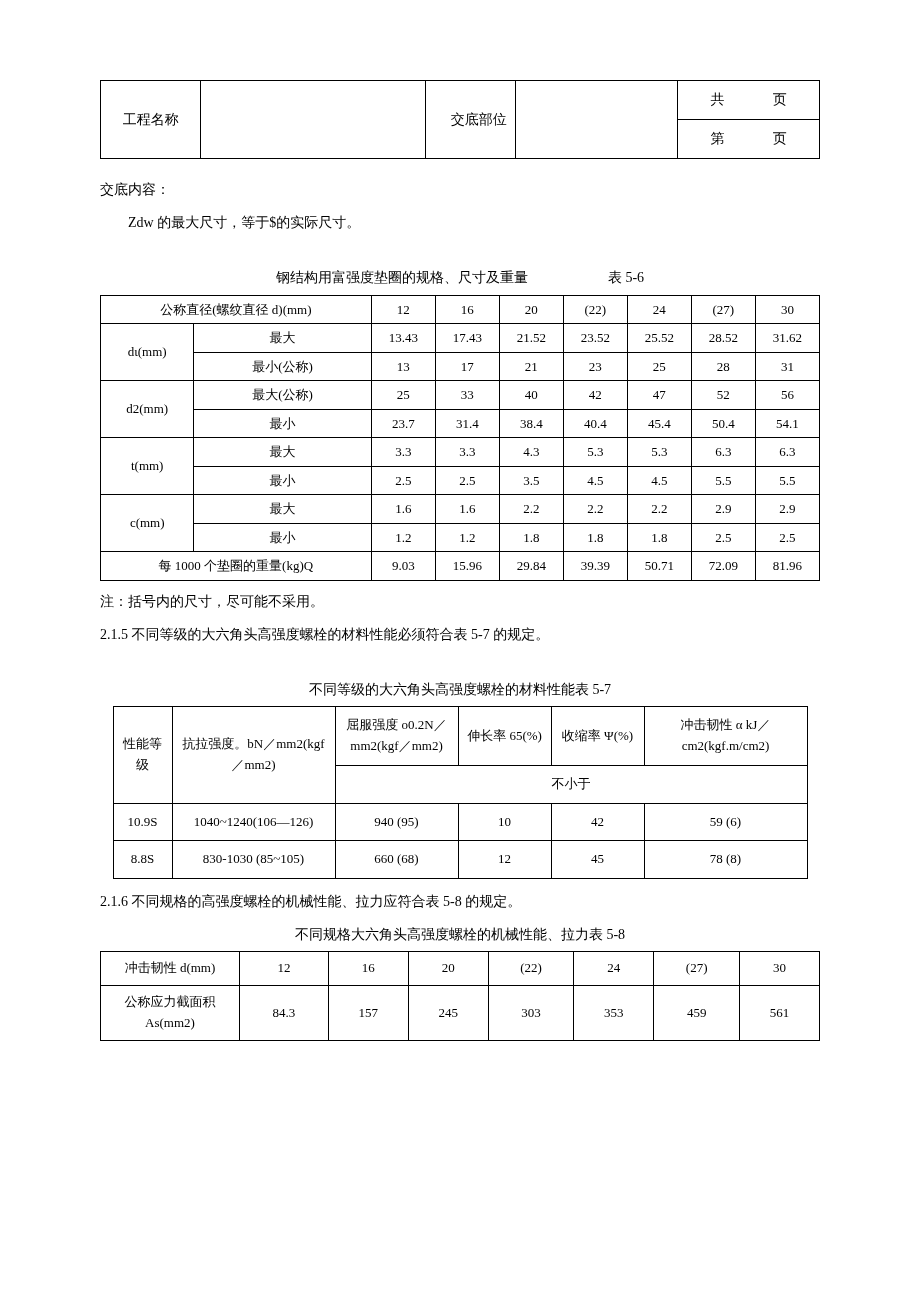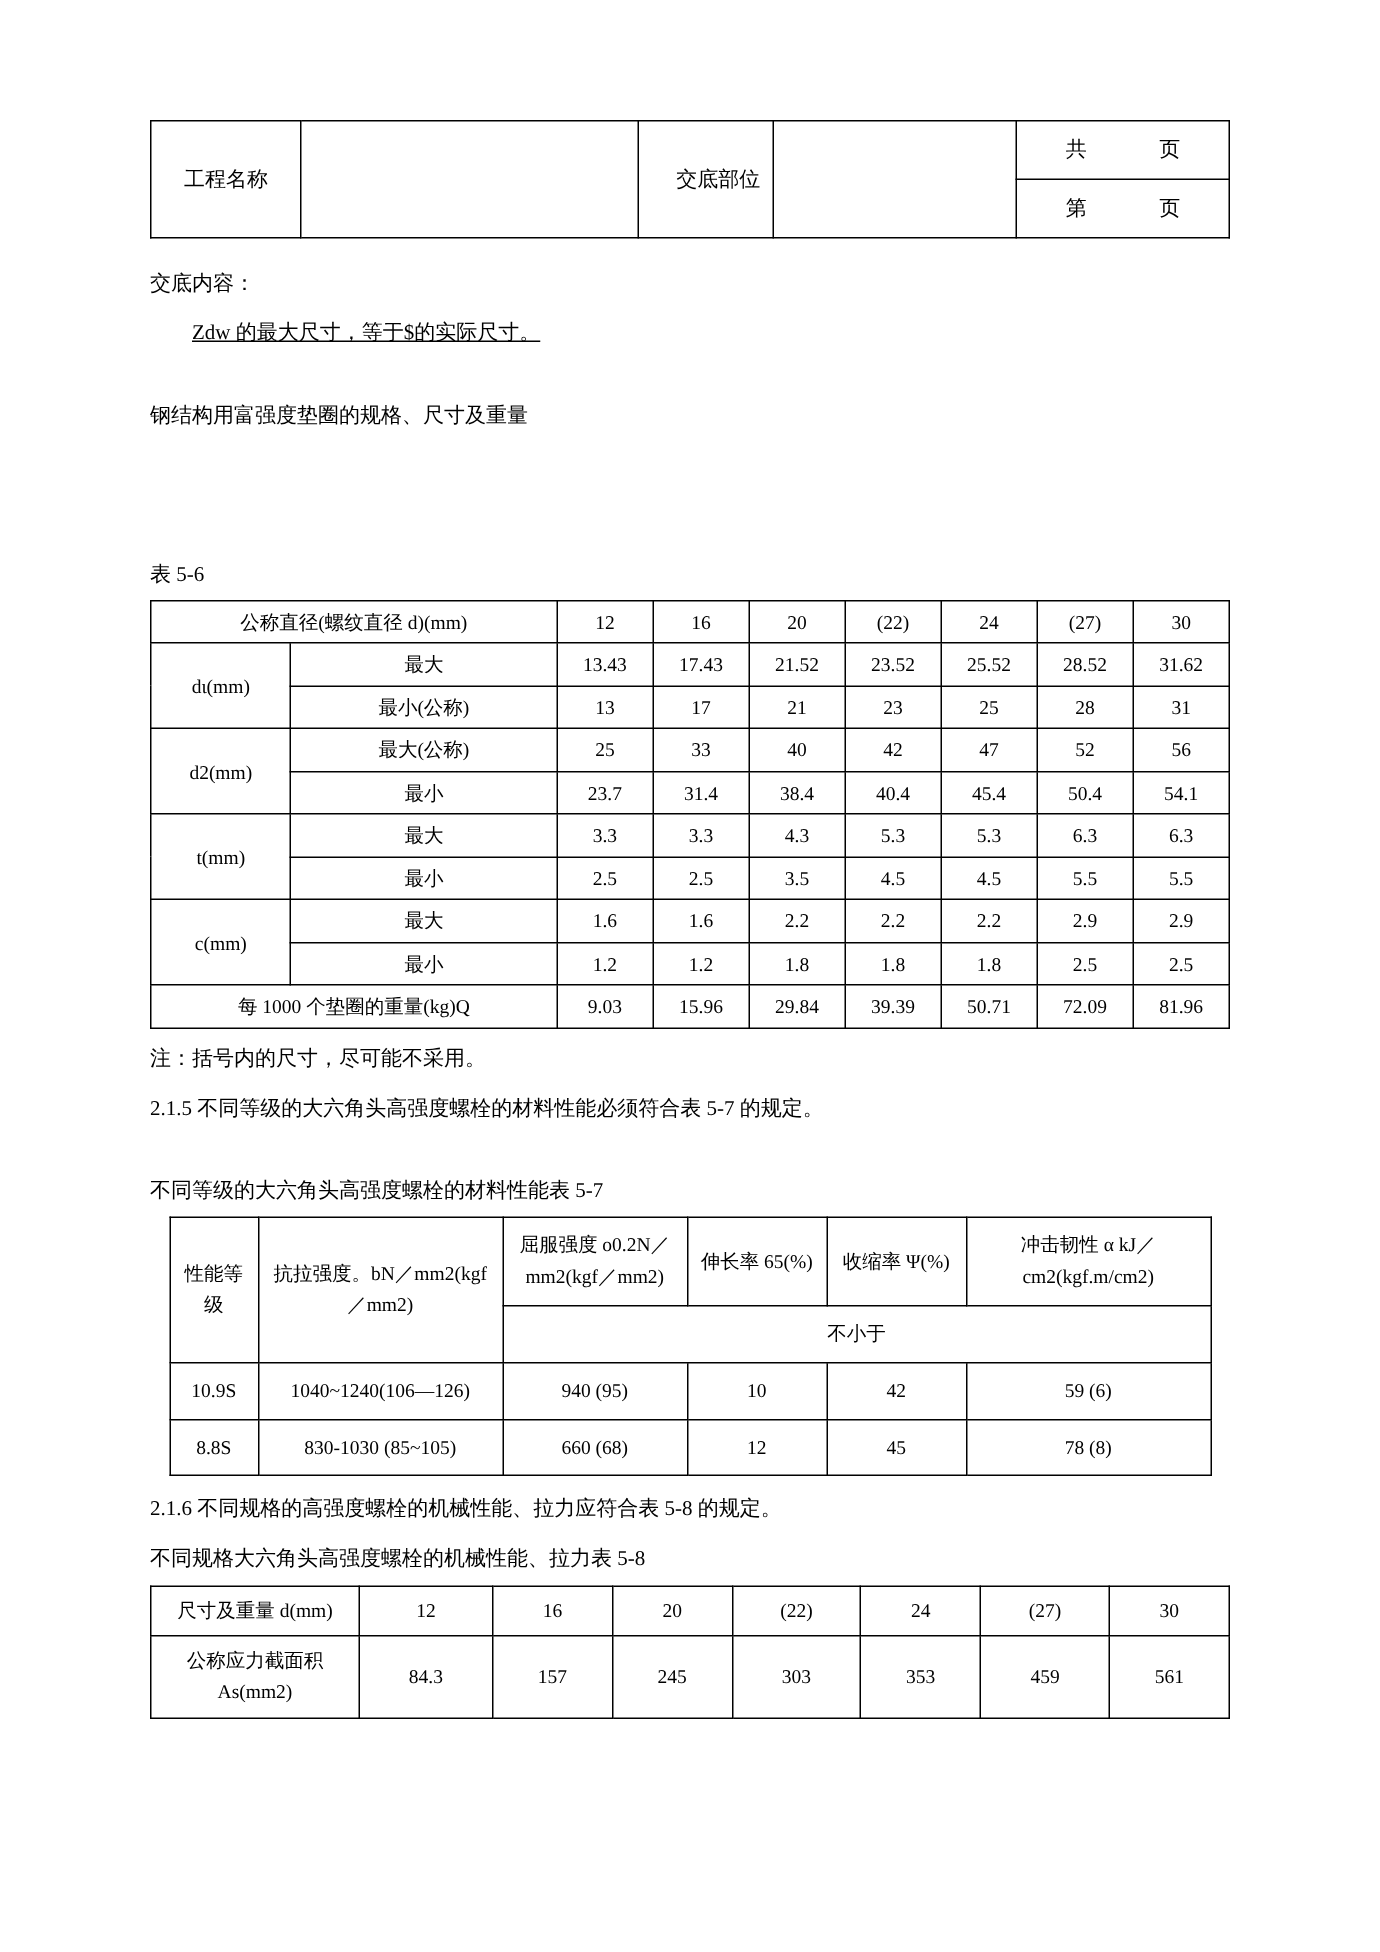--- a/index.html
+++ b/index.html
@@ -15,22 +15,22 @@
   .header-table { width: 100%; margin-bottom: 18px; }
   .header-table td { border: 1px solid #000; padding: 10px 8px; vertical-align: middle; }
   .hdr-left { width: 80px; text-align: center; }
   .hdr-mid1 { width: 200px; }
   .hdr-mid2 { width: 70px; text-align: right; }
   .hdr-mid3 { width: 140px; }
   .hdr-right { width: 120px; }
   .hdr-right-inner { display: flex; justify-content: space-around; }
 
   .para { margin: 8px 0; line-height: 1.8; }
-  .indent { text-indent: 2em; text-decoration: underline; }
-  .center-title { margin-top: 30px; margin-bottom: 4px; flex-direction: column; }
+  .indent { text-indent: 2em; }
+  .center-title { text-align: center; margin-top: 30px; margin-bottom: 4px; }
   .title-flex { display:flex; justify-content:center; gap:80px; }
 
   .t56 { margin: 0 auto 6px; width: 100%; }
   .t56 td { border: 1px solid #000; padding: 4px 4px; text-align: center; font-size: 13px; line-height:1.5; }
   .t56 .rowlab { width: 80px; }
   .t56 .sublab { width: 160px; }
   .t56 .narrow { width: 52px; }
 
   .t57 { margin: 0 auto 10px; }
   .t57 td { border: 1px solid #000; padding: 8px 6px; text-align: center; font-size: 13px; line-height:1.6; vertical-align: middle; }
@@ -232,21 +232,21 @@
 </tbody>
   </table>
 
 <div class="para" style="">2.1.6 不同规格的高强度螺栓的机械性能、拉力应符合表 5-8 的规定。</div>
 
 <div class="para center-title" style="margin-top:6px">不同规格大六角头高强度螺栓的机械性能、拉力表 5-8</div>
 
 <table class="t58">
   <tbody>
       <tr>
-    <td class="lab">尺寸及重量 d(mm)</td>
+    <td class="lab">冲击韧性 d(mm)</td>
     <td>12</td>
     <td>16</td>
     <td>20</td>
     <td>(22)</td>
     <td>24</td>
     <td>(27)</td>
     <td>30</td>
   </tr>
   <tr>
     <td class="lab">公称应力截面积 As(mm2)</td>

